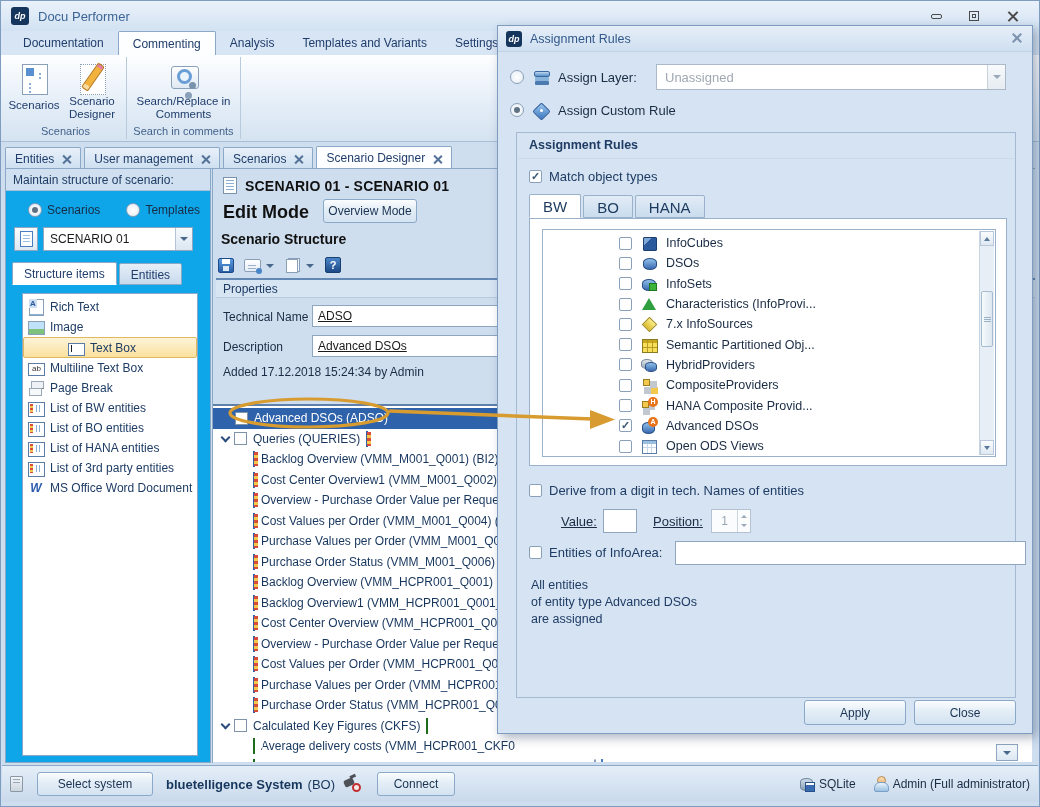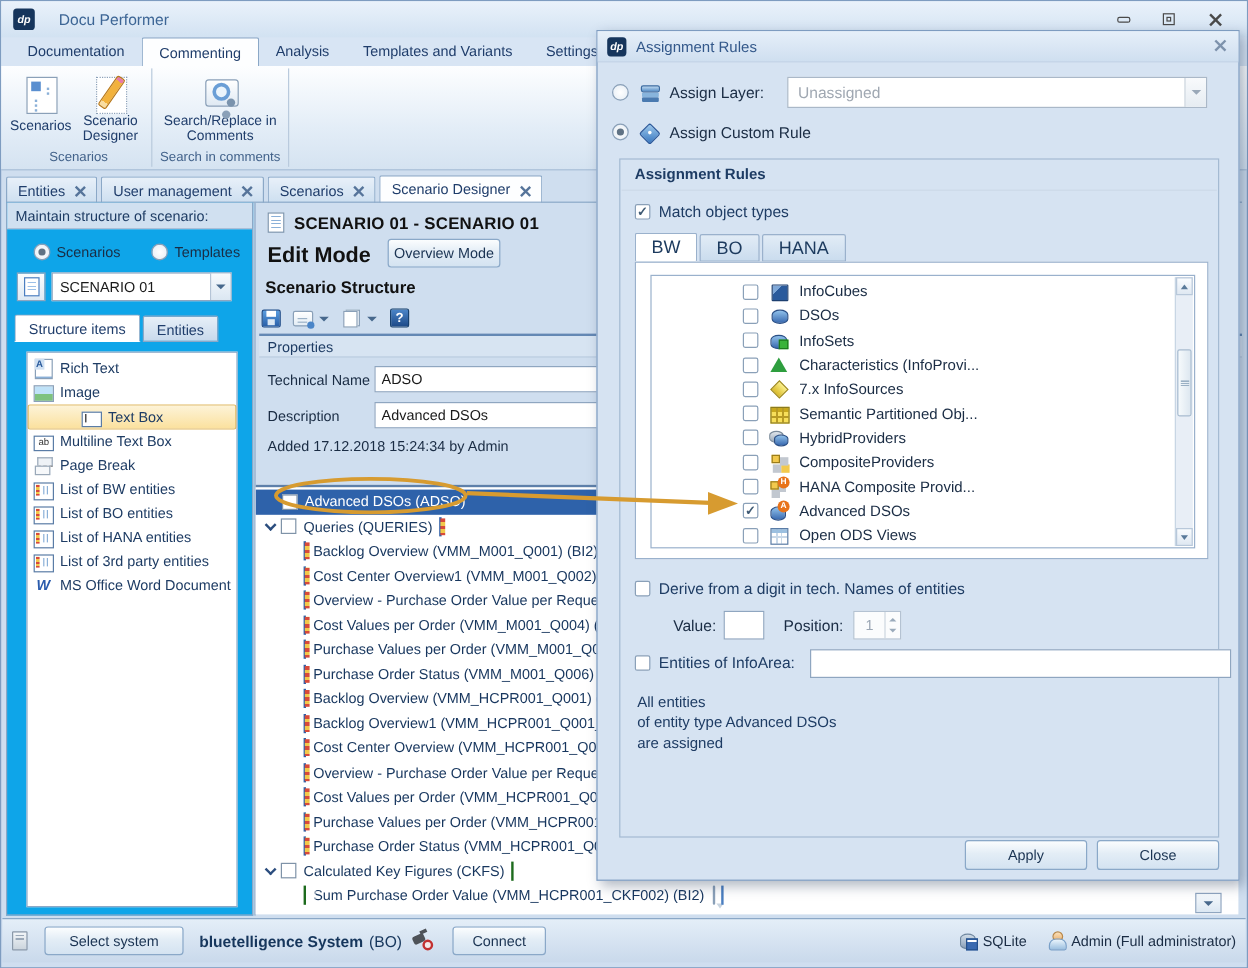--- a/index.html
+++ b/index.html
@@ -1,26 +1,26 @@
 <!DOCTYPE html>
 <html><head>
 <meta charset="utf-8">
 <style>
   * { margin:0; padding:0; box-sizing:border-box; }
   html,body { width:1040px; height:807px; overflow:hidden; font-family:"Liberation Sans", sans-serif; }
   body { position:relative; background:#cfdeef; }
-  .abs { position:absolute; }
+  .abs { position:absolute;text-decoration:underline; }
 
   
   .window { position:absolute; inset:0; border:1px solid #7e9cc0; background:#cfdeef; }
   .titlebar { position:absolute; left:0; top:0; right:0; height:30px;
     background:linear-gradient(#eaf2fb,#d2e2f2); display:flex; align-items:center; padding:0 10px; }
   .logo { width:18px; height:18px; background:#16355c; border-radius:3px; color:#fff;
     font-style:italic; font-weight:bold; font-size:9px; display:flex; align-items:center; justify-content:center; }
-  .title-text { margin-left:20px; font-size:13px; color:#3c6595; }
+  .title-text { margin-left:9px; font-size:13px; color:#3c6595; }
   .winbtns { margin-left:auto; display:flex; gap:16px; align-items:center; padding-right:6px; }
   .wb { width:22px; height:16px; display:flex; align-items:center; justify-content:center; }
   .wmin { width:11px; height:5px; border:1px solid #4a4a4a; border-radius:2px; }
   .wres { width:10px; height:10px; border:1px solid #4a4a4a; position:relative; }
   .wres::after { content:""; position:absolute; inset:2px; border:1px solid #4a4a4a; }
   .x-ico { position:relative; width:11px; height:11px; }
   .x-ico::before, .x-ico::after { content:""; position:absolute; left:5px; top:-1px; width:2px; height:13px; background:#4a4a4a; }
   .x-ico::before { transform:rotate(45deg); } .x-ico::after { transform:rotate(-45deg); }
 
   
@@ -584,20 +584,26 @@
         </div>
         <div class="trow l0 ch cb tck">
           <span class="chev"></span>
           <span class="tcb"></span>
 
           <span>Calculated Key Figures (CKFS)</span>
 
           <span class="trail-ck"><span class="ick-g"></span></span>
 
         </div>
+        <div class="trow l2 ick">
+
+          <span class="lead-ck"><span class="ick-g"></span></span>
+          <span>Average delivery costs (VMM_HCPR001_CKF0</span>
+
+        </div>
         <div class="trow l2 ick tc td">
 
           <span class="lead-ck"><span class="ick-g"></span></span>
           <span>Sum Purchase Order Value (VMM_HCPR001_CKF002) (BI2)</span>
 
           <span class="trail-c"><span class="icmt"></span></span>
           <span class="trail-d"><span class="idoc"></span></span>
         </div>
       <div class="bot-dd" style="right:14px;bottom:1px">
           <span class="tri-down"></span>

